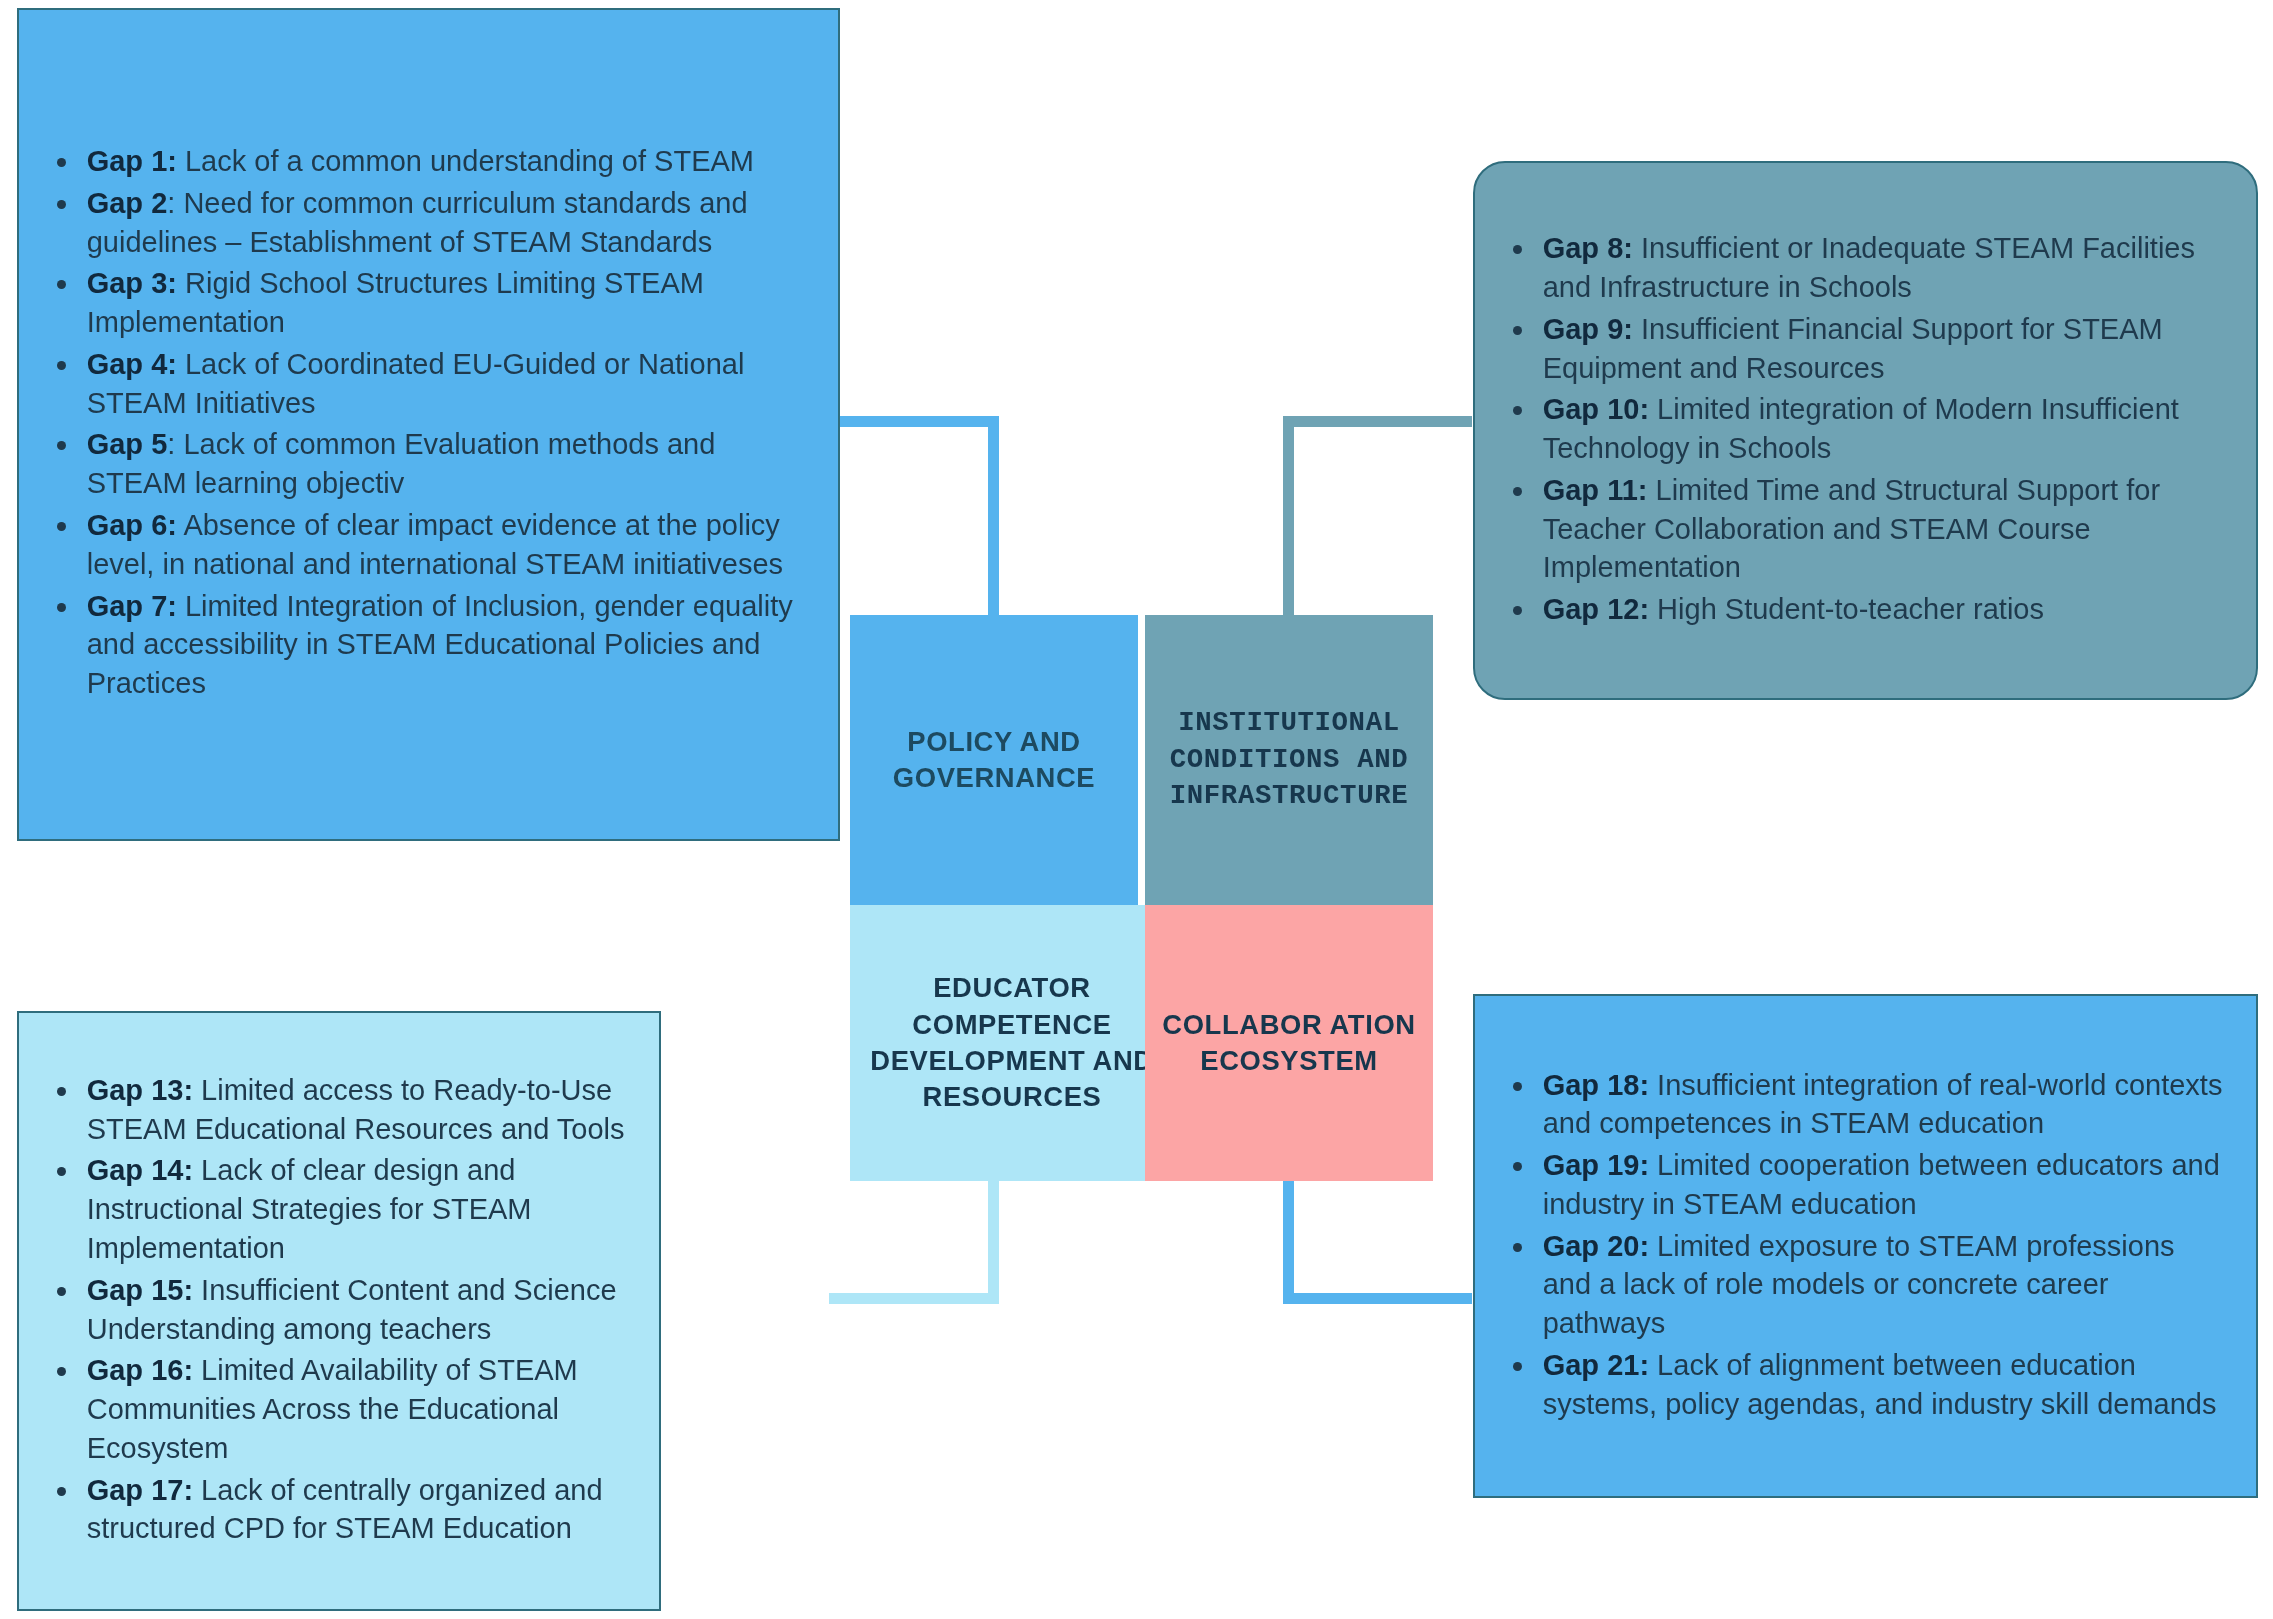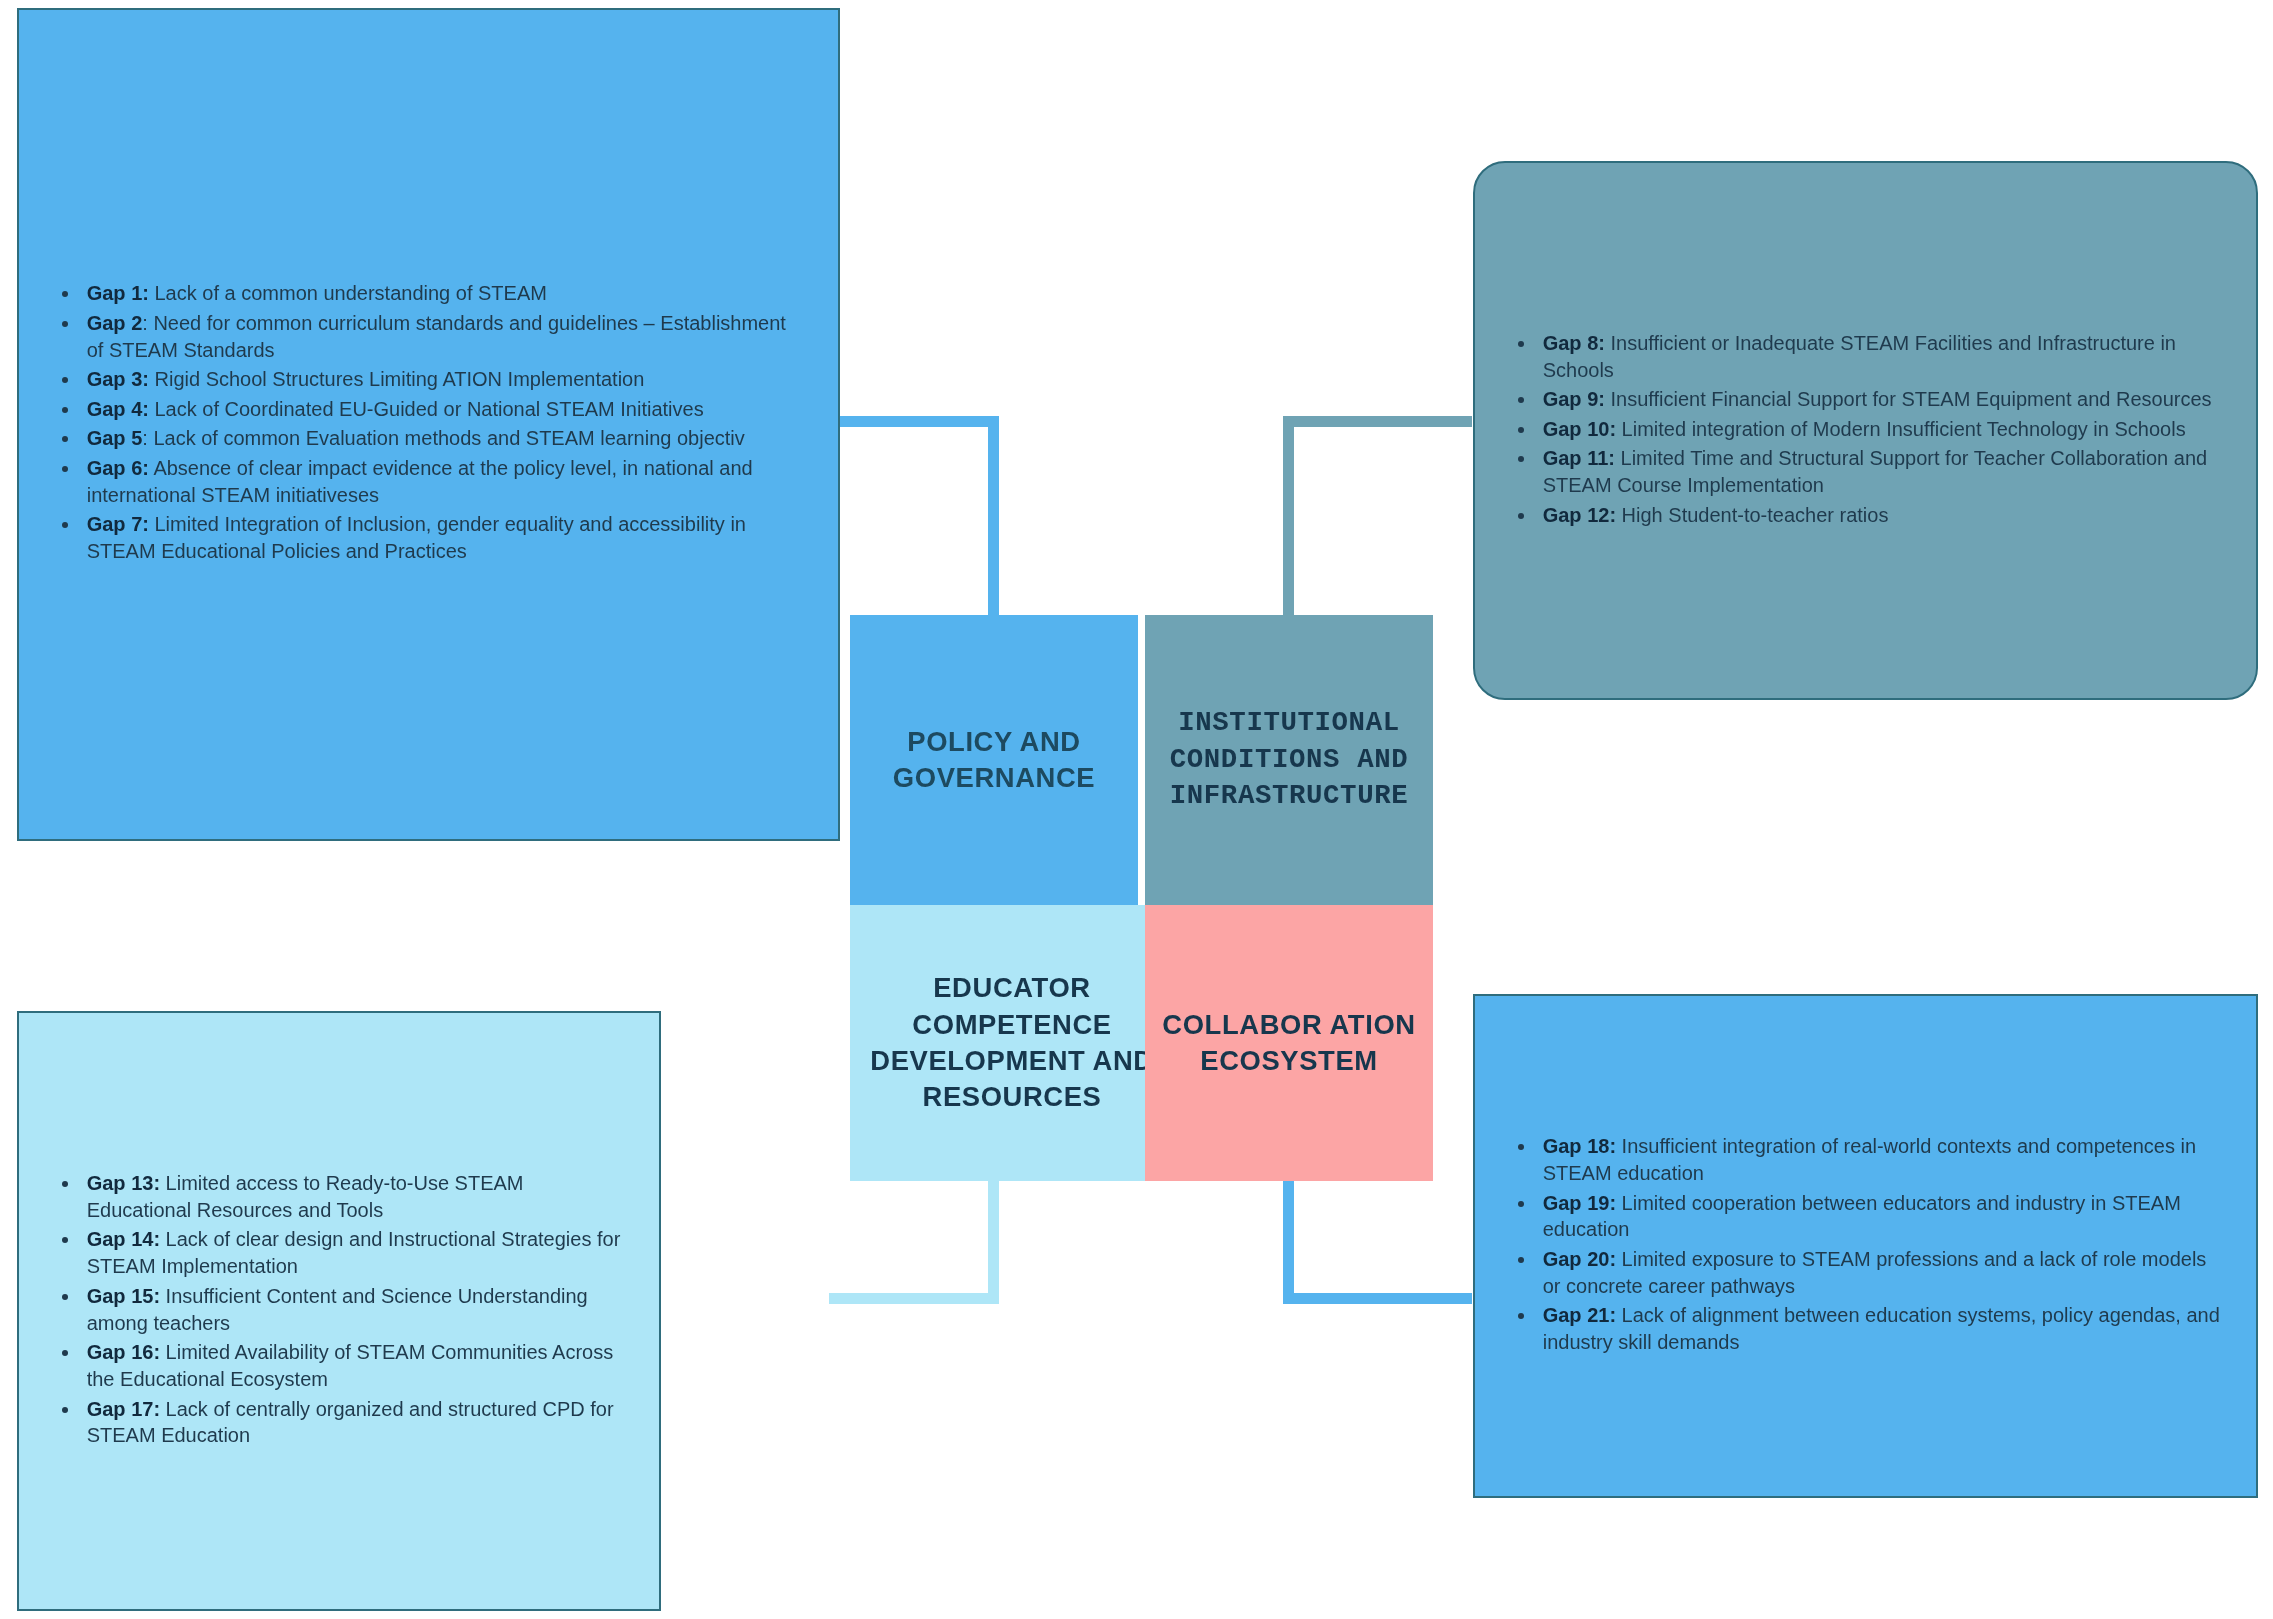--- a/index.html
+++ b/index.html
@@ -27,21 +27,21 @@
     display: flex;
     align-items: center;
   }
   .gapbox ul {
     margin: 0;
     padding: 0 0 0 45px;
     list-style: disc;
     width: 100%;
   }
   .gapbox li {
-    font-size: 20px;
+    font-size: 29px;
     line-height: 1.34;
     color: #1f3a4d;
     margin: 0 0 2.8px 0;
     padding-left: 5.7px;
   }
   .gapbox li .lbl {
     font-weight: bold;
     color: #11293d;
   }
 
@@ -106,21 +106,21 @@
   </div>
 
   <div class="pillar p-collab" style="left:1145px; top:905px; width:288px; height:276px;">
     <span>COLLABOR ATION ECOSYSTEM</span>
   </div>
 
   <div class="gapbox c-blue" style="left:17px; top:7.6px; width:823px; height:833px;">
     <ul>
         <li><span class="lbl">Gap 1:</span><span> Lack of a common understanding of STEAM</span></li>
         <li><span class="lbl">Gap 2</span><span>: Need for common curriculum standards and guidelines – Establishment of STEAM Standards</span></li>
-        <li><span class="lbl">Gap 3:</span><span> Rigid School Structures Limiting ATION Implementation</span></li>
+        <li><span class="lbl">Gap 3:</span><span> Rigid School Structures Limiting STEAM Implementation</span></li>
         <li><span class="lbl">Gap 4:</span><span> Lack of Coordinated EU-Guided or National STEAM Initiatives</span></li>
         <li><span class="lbl">Gap 5</span><span>: Lack of common Evaluation methods and STEAM learning objectiv</span></li>
         <li><span class="lbl">Gap 6:</span><span> Absence of clear impact evidence at the policy level, in national and international STEAM initiativeses</span></li>
         <li><span class="lbl">Gap 7:</span><span> Limited Integration of Inclusion, gender equality and accessibility in STEAM Educational Policies and Practices</span></li>
       </ul>
   </div>
 
   <div class="gapbox c-teal" style="left:1473px; top:161px; width:785px; height:539px;">
     <ul>
         <li><span class="lbl">Gap 8:</span><span> Insufficient or Inadequate STEAM Facilities and Infrastructure in Schools</span></li>

